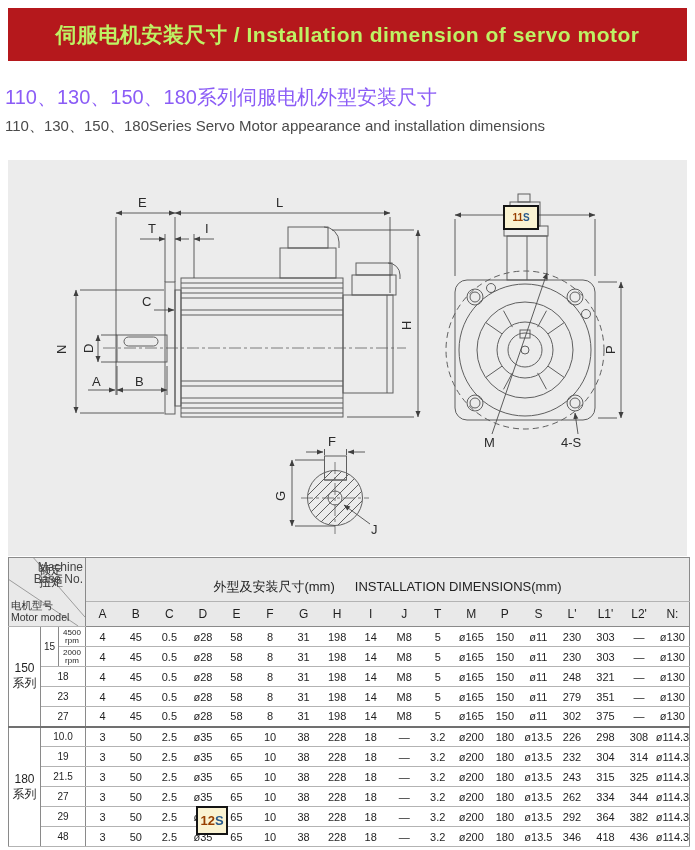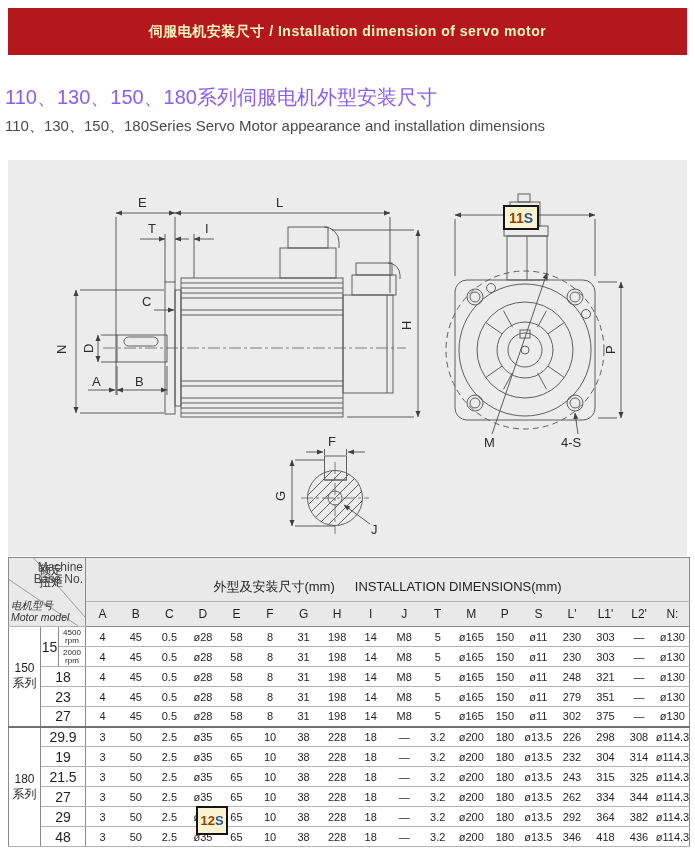--- a/index.html
+++ b/index.html
@@ -2,24 +2,24 @@
 <html style="--banner-bg: #b5181c; --panel-bg: #ececec; --tag-bg: #faf3d2;"><head>
 <meta charset="utf-8">
 <style>
   * { margin:0; padding:0; box-sizing:border-box; }
   html,body { background:#fff; }
   body {
     width:695px; height:850px; position:relative; overflow:hidden;
     font-family:"Liberation Sans","DejaVu Sans",sans-serif; color:#222;
   }
   .banner {
-    position:absolute; left:8px; top:8px; width:679px; height:47px;
-    background:var(--banner-bg,#b5181c); color:#fef9c3;
+    position:absolute; left:8px; top:8px; width:679px; height:53px;
+    background:var(--banner-bg,#b5181c); color:#bef264;
     display:flex; align-items:center; justify-content:center;
-    font-size:14px; font-weight:bold; letter-spacing:.5px;
+    font-size:21px; font-weight:bold; letter-spacing:.5px;
   }
   .sub-zh { position:absolute; left:5px; top:84px; font-size:20px; color:#8b5cf6; }
   .sub-en { position:absolute; left:5px; top:117px; font-size:15px; color:#4a4a4a; }
   .panel {
     position:absolute; left:8px; top:160px; width:679px; height:396px;
     background:var(--panel-bg,#ececec);
   }
   svg.drawing { display:block; }
   .ln line, .ln rect, .ln path, .ln circle { stroke:#5f5f5f; fill:none; stroke-width:1; }
   .dim line { stroke:#4c4c4c; fill:none; stroke-width:0.9; }
@@ -40,24 +40,24 @@
   .dims-table thead th { background:#e9e9e9; }
   .span-head { height:44px; font-size:13px; color:#222; border-bottom:1px solid #9c9c9c; }
   .span-head .gap { margin-left:20px; }
   tr.letters th { height:25px; font-size:12px; border-bottom:1px solid #8a8a8a; }
   .corner { border-right:1px solid #8a8a8a; position:relative; background:#e9e9e9; }
   .corner svg { position:absolute; left:0; top:0; width:100%; height:100%; }
   .corner svg line { stroke:#9a9a9a; stroke-width:1; }
   .corner span { position:absolute; line-height:12px; }
   .cn-tl { left:7px; top:6px; font-size:12px; color:#333; text-align:left;margin-left:23px; }
   .cn-tr { right:2px; top:3px; font-size:12px; line-height:9px; color:#444; text-align:right; }
-  .cn-bl { left:2px; bottom:3px; font-size:10.5px; line-height:11px; color:#333; text-align:left;font-style:italic; }
+  .cn-bl { left:2px; bottom:3px; font-size:10.5px; line-height:11px; color:#333; text-align:left; }
   tbody tr { height:20px; background:#fff; }
   .c-series { border-right:1px solid #8a8a8a; font-size:12px; line-height:15px; }
-  .c-torque { border-right:1px solid #8a8a8a; font-size:14px; }
+  .c-torque { border-right:1px solid #8a8a8a; font-size:10px; }
   .c-rpm { border-right:1px solid #8a8a8a; border-left:1px solid #9c9c9c; font-size:8px; line-height:8px; }
   tr.group-start td { border-top:2px solid #707070; }
 
   
   .tag {
     position:absolute; background:var(--tag-bg,#faf3d2); border:2px solid #141414;
     display:flex; align-items:center; justify-content:center; font-weight:bold; z-index:5;
   }
   .tag-num { color:#973f00; }
   .tag-sfx { color:#27598c; }
@@ -406,21 +406,21 @@
         <td>150</td>
         <td>ø11</td>
         <td>302</td>
         <td>375</td>
         <td>—</td>
         <td>ø130</td>
       </tr>
       <tr class="group-start">
         <td rowspan="6" class="c-series">180
 系列</td>
-        <td colspan="2" class="c-torque">29.9</td>
+        <td colspan="2" class="c-torque">10.0</td>
         <td>3</td>
         <td>50</td>
         <td>2.5</td>
         <td>ø35</td>
         <td>65</td>
         <td>10</td>
         <td>38</td>
         <td>228</td>
         <td>18</td>
         <td>—</td>
@@ -534,20 +534,20 @@
         <td>180</td>
         <td>ø13.5</td>
         <td>346</td>
         <td>418</td>
         <td>436</td>
         <td>ø114.3</td>
       </tr>
     </tbody>
 </table>
 
-<div class="tag" style="left:503px;top:205px;width:36px;height:25px;font-size:14px;">
+<div class="tag" style="left:503px;top:205px;width:36px;height:25px;font-size:10px;">
   <span class="tag-num">11</span>
     <span class="tag-sfx">S</span>
 </div>
 <div class="tag" style="left:196px;top:806px;width:32px;height:29px;font-size:13px;">
   <span class="tag-num">12</span>
     <span class="tag-sfx">S</span>
 </div>
 
 </body></html>

